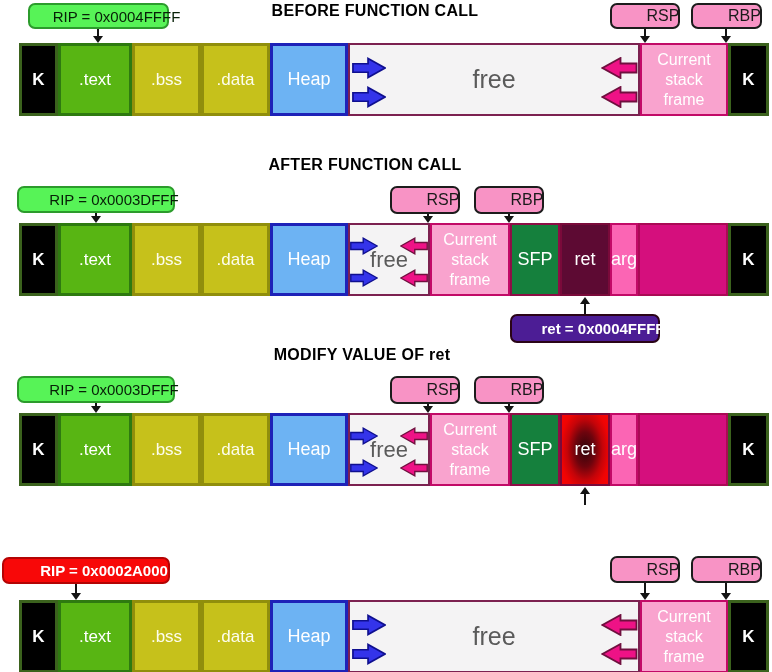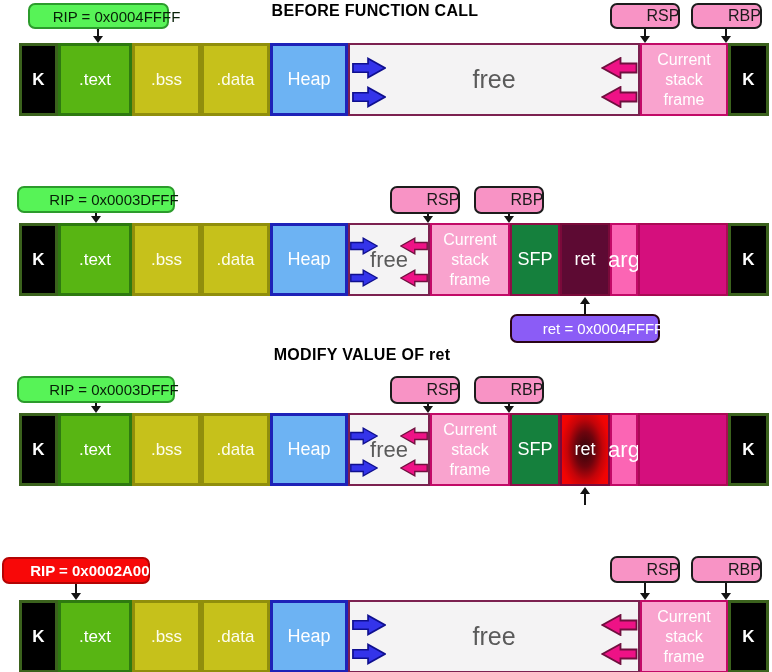--- a/index.html
+++ b/index.html
@@ -11,21 +11,21 @@
     position:absolute;width:270px;text-align:center;
     font-size:16px;font-weight:bold;color:#000000;letter-spacing:.3px;white-space:nowrap;
   }
   .tag{
     position:absolute;box-sizing:border-box;border-radius:7px;
     display:flex;align-items:center;justify-content:center;
     font-size:15px;white-space:nowrap;padding-left:36px;
   }
   .tag.green{background:#57f357;border:2px solid #2c9b2c;color:#072007;}
   .tag.pink{background:#f893c5;border:2px solid #1c1c1c;color:#1a1a1a;font-size:16px;}
-  .tag.darkm{background:#8b5cf6;border:2px solid #2a0417;color:#fff;font-weight:normal;}
+  .tag.darkm{background:#4c1d95;border:2px solid #2a0417;color:#fff;font-weight:bold;}
   .tag.red{background:#f80808;border:2px solid #b40404;color:#fff;font-weight:bold;}
   .ptr{position:absolute;width:12px;transform:translateX(-6px);}
   .ptr.down::before{content:"";position:absolute;left:5px;top:0;bottom:5px;width:2px;background:#141414;}
   .ptr.down::after{content:"";position:absolute;left:1px;bottom:0;width:0;height:0;
     border-left:5px solid transparent;border-right:5px solid transparent;border-top:7px solid #141414;}
   .ptr.up::before{content:"";position:absolute;left:5px;top:5px;bottom:0;width:2px;background:#141414;}
   .ptr.up::after{content:"";position:absolute;left:1px;top:0;width:0;height:0;
     border-left:5px solid transparent;border-right:5px solid transparent;border-bottom:7px solid #141414;}
   .bar{position:absolute;left:19px;width:750px;height:73px;}
   .seg{
@@ -39,21 +39,21 @@
   .seg.heap{background:#6db3f3;border:3px solid #1e22b8;font-size:18px;}
   .seg.free{background:#f4f3f4;border:2px solid #7c2150;color:#5a5a5a;font-size:25px;}
   .seg.free .free-text{position:relative;z-index:1;}
   .seg.free svg{position:absolute;z-index:2;}
   .bar-b .seg.free{font-size:22px;}
   .seg.stack{background:#f9a3ce;border:2px solid #c20a67;font-size:16px;line-height:1.25;padding:0 2px;}
   .seg.sfp{background:#15803d;border:2px solid #8e0d46;font-size:18px;}
   .seg.ret{background:#5d0a33;border:2px solid #7a0a3a;font-size:18px;}
   .seg.ret.hot{background:radial-gradient(ellipse 62% 72% at 50% 50%,
       #2e050b 0%, #6e040d 35%, #c40409 62%, #ef0404 85%, #f50404 100%);}
-  .seg.arg{background:#fb65b4;border:2px solid #c20a67;font-size:22px;}
+  .seg.arg{background:#fb65b4;border:2px solid #c20a67;font-size:18px;}
   .seg.prev{background:#d50f7d;border:2px solid #aa0a55;}
 </style>
 </head>
 <body>
 
 <div id="stage">
 
   <div class="title" style="left:240px;top:2px">BEFORE FUNCTION CALL</div>
   <div class="tag green" style="left:28px;top:3px;width:141px;height:26px">RIP = 0x0004FFFF</div>
   <div class="tag pink" style="left:610px;top:3px;width:70px;height:26px">RSP</div>
@@ -80,20 +80,21 @@
           <polygon points="35,6.5 19,6.5 19,1 1,11 19,21 19,15.5 35,15.5" fill="#ee1286" stroke="#70103f" stroke-width="1.8"></polygon>
         </svg>
       <svg style="right:0;top:41px" width="37" height="22" viewBox="0 0 36 22">
           <polygon points="35,6.5 19,6.5 19,1 1,11 19,21 19,15.5 35,15.5" fill="#ee1286" stroke="#70103f" stroke-width="1.8"></polygon>
         </svg>
     </div>
     <div class="seg stack" style="left:621px;width:88px">Current stack frame</div>
     <div class="seg k" style="left:709px;width:41px">K</div>
   </div>
 
+  <div class="title" style="left:230px;top:156px">AFTER FUNCTION CALL</div>
   <div class="tag green" style="left:17px;top:186px;width:158px;height:27px">RIP = 0x0003DFFF</div>
   <div class="tag pink" style="left:390px;top:186px;width:70px;height:28px">RSP</div>
   <div class="tag pink" style="left:474px;top:186px;width:70px;height:28px">RBP</div>
   <div class="ptr down" style="left:96px;top:213px;height:10px"></div>
   <div class="ptr down" style="left:428px;top:214px;height:9px"></div>
   <div class="ptr down" style="left:509px;top:214px;height:9px"></div>
 
   <div class="bar bar-b" style="top:223px">
     <div class="seg k" style="left:0;width:39px">K</div>
     <div class="seg txt" style="left:39px;width:74px">.text</div>
@@ -158,21 +159,21 @@
     <div class="seg stack" style="left:411px;width:80px">Current stack frame</div>
     <div class="seg sfp" style="left:491px;width:50px">SFP</div>
     <div class="seg ret hot" style="left:541px;width:50px">ret</div>
     <div class="seg arg" style="left:591px;width:28px">arg</div>
     <div class="seg prev" style="left:619px;width:90px"></div>
     <div class="seg k" style="left:709px;width:41px">K</div>
   </div>
 
   <div class="ptr up" style="left:585px;top:487px;height:18px"></div>
 
-  <div class="tag red" style="left:2px;top:557px;width:148px;height:27px">RIP = 0x0002A000</div>
+  <div class="tag red" style="left:2px;top:557px;width:168px;height:27px">RIP = 0x0002A000</div>
   <div class="tag pink" style="left:610px;top:556px;width:70px;height:27px">RSP</div>
   <div class="tag pink" style="left:691px;top:556px;width:71px;height:27px">RBP</div>
   <div class="ptr down" style="left:76px;top:584px;height:16px"></div>
   <div class="ptr down" style="left:645px;top:583px;height:17px"></div>
   <div class="ptr down" style="left:726px;top:583px;height:17px"></div>
 
   <div class="bar bar-a" style="top:600px">
     <div class="seg k" style="left:0;width:39px">K</div>
     <div class="seg txt" style="left:39px;width:74px">.text</div>
     <div class="seg olive" style="left:113px;width:69px">.bss</div>

